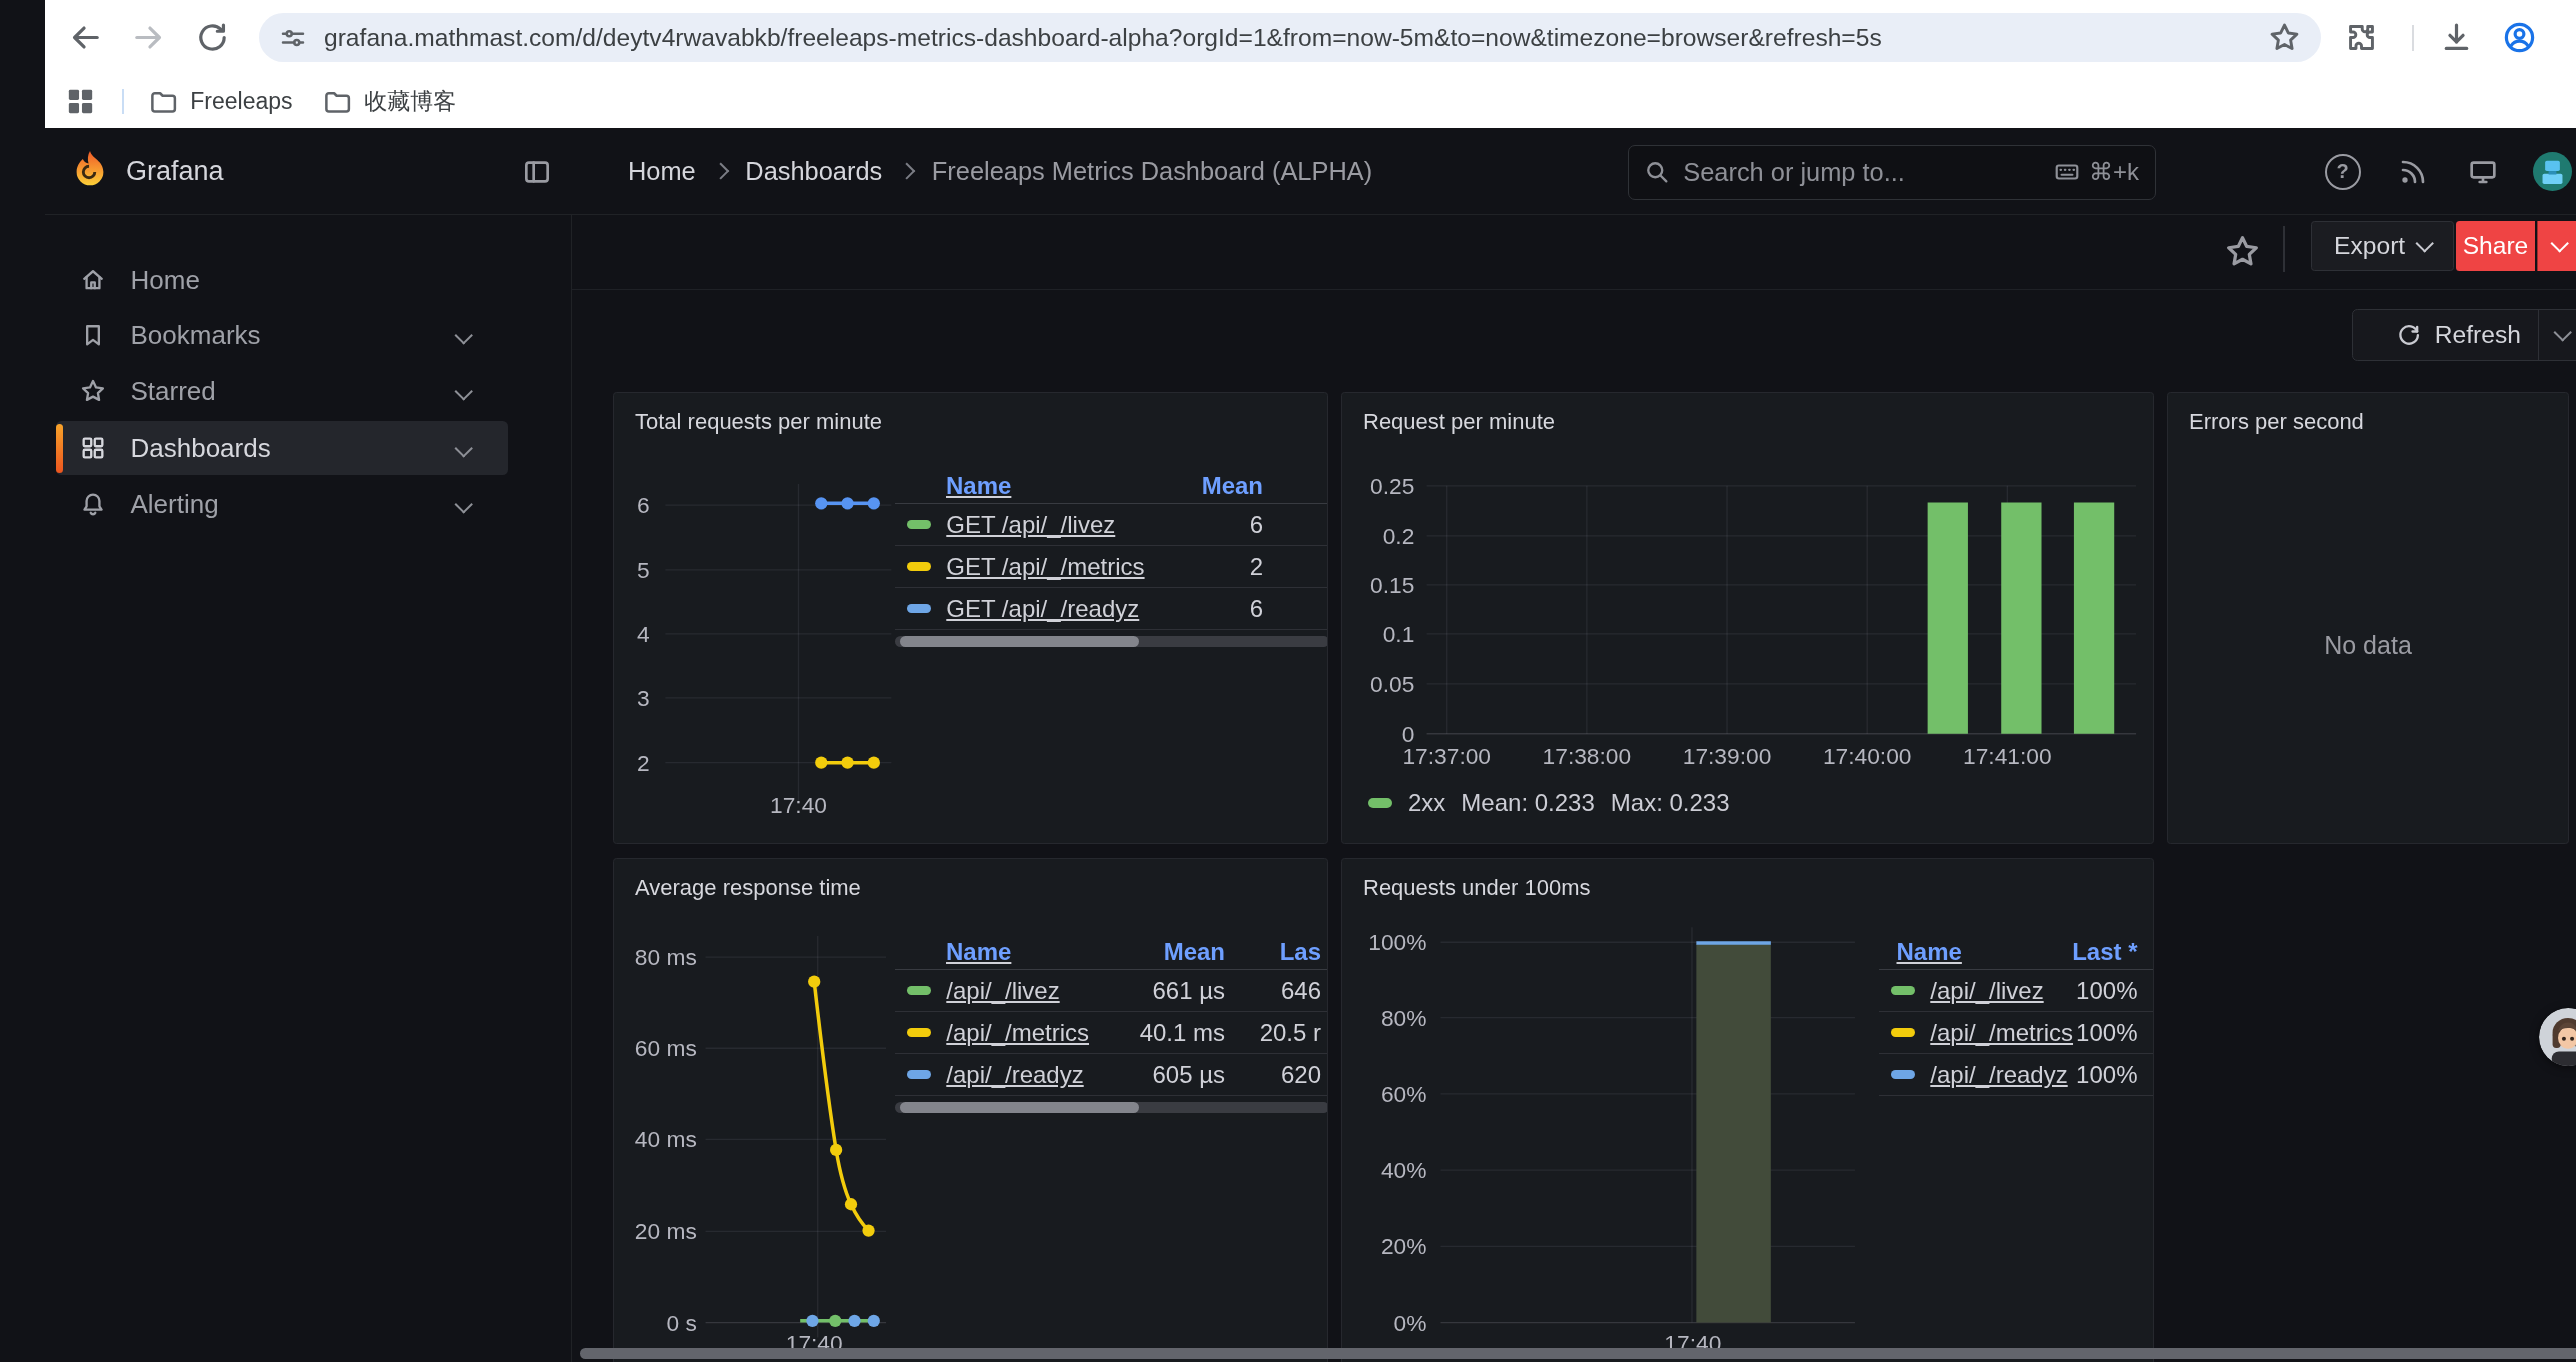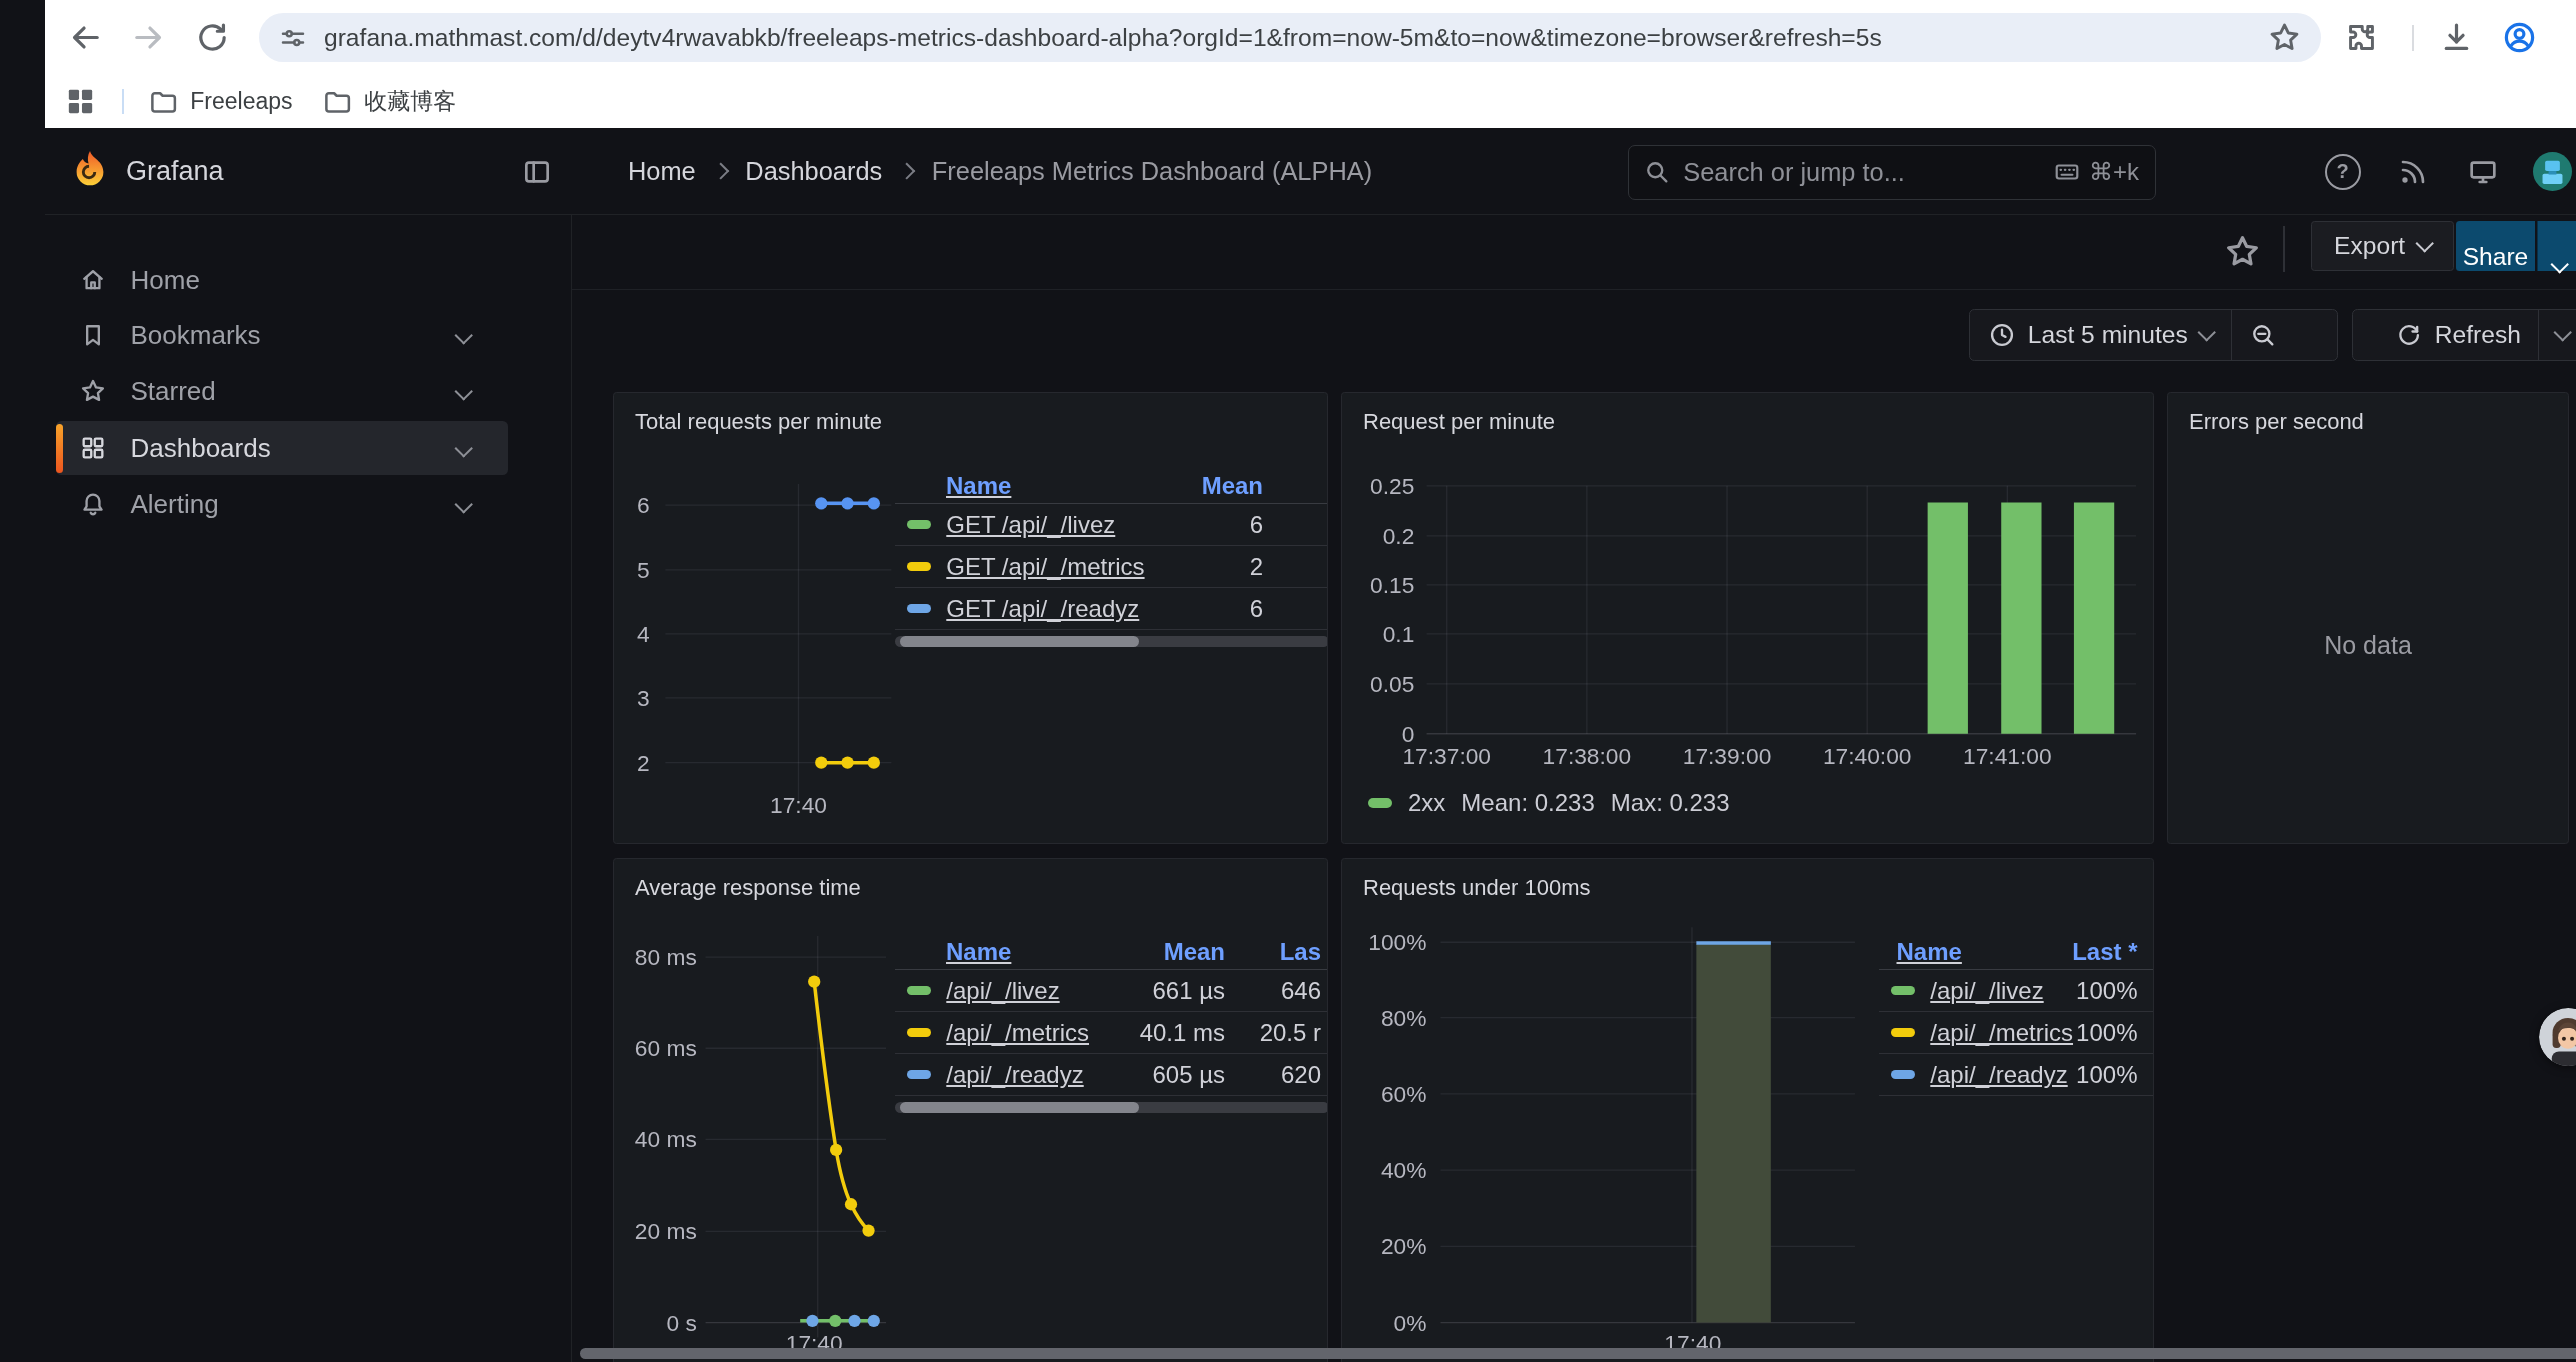--- a/index.html
+++ b/index.html
@@ -43,21 +43,21 @@
   .side-item .cv{position:absolute;right:37px;top:21px;}
   .side-item.active{background:#24262c;}
   .side-item.active .s-label{color:#d7d8de;}
   .side-item.active .s-ic{color:#d7d8de;}
   .accent{position:absolute;left:0;top:2.6px;width:7px;height:49px;border-radius:3.5px;background:linear-gradient(180deg,#f8a32a,#ec551f);}
   .cv{width:11.4px;height:11.4px;border-right:2.6px solid #8e9097;border-bottom:2.6px solid #8e9097;transform:rotate(45deg);}
 
   #content{position:absolute;left:526px;top:86px;width:2050px;height:1149px;}
   #subheader{position:absolute;left:0;top:0;width:2050px;height:75px;border-bottom:0.9px solid #1f2126;}
   .btn{position:absolute;height:50px;top:7px;border-radius:3.5px;display:flex;align-items:center;justify-content:center;gap:12.3px;font-size:24.6px;font-weight:500;color:#d5d6dc;background:#1b1c21;border:0.9px solid #2e3036;box-sizing:border-box;}
-  .btn.blue{background:#0c4a6e;border:none;color:#ffffff;align-items:flex-end;}
+  .btn.blue{background:#ef4444;border:none;color:#ffffff;}
   #timebar{position:absolute;left:0;top:95px;width:2050px;height:52px;}
   .tgroup{position:absolute;top:0;height:52px;background:#17181d;border:0.9px solid #2e3036;border-radius:5.3px;display:flex;align-items:center;box-sizing:border-box;color:#d5d6dc;font-size:24.6px;font-weight:500;}
   .tseg{display:flex;align-items:center;gap:12.3px;height:100%;padding:0 17.5px;}
   .tsep{width:0.9px;height:100%;background:#2e3036;}
   .tg-ic{width:28px;height:28px;color:#c9cad1;}
 
   
   .panel{position:absolute;background:#181b1f;border:0.9px solid #26282e;border-radius:3.5px;box-sizing:border-box;overflow:hidden;}
   .p-title{position:absolute;left:21px;top:16px;font-size:22px;font-weight:500;color:#d7d8de;}
   .psvg{position:absolute;left:0;top:0;}
@@ -307,38 +307,20 @@
         </div>
         <div class="btn blue" style="left:1885px;width:79px;border-radius:3.5px 0 0 3.5px;">
           <span>Share</span>
         </div>
         <div class="btn blue" style="left:1966px;width:44px;border-radius:0 3.5px 3.5px 0;border-left:1.8px solid rgba(0,0,0,0.35);">
           <span class="cv" style="margin-top:-5.3px;border-color:#ffffff;"></span>
         </div>
       </div>
 
       <div id="timebar">
-        <div class="tgroup" style="left:1398px;width:369px;">
-          <div class="tseg">
-            <svg viewBox="0 0 24 24" class="ic tg-ic">
-                <circle cx="12" cy="12" r="8.5"></circle>
-                <path d="M12 7.5V12l3 1.6"></path>
-              </svg>
-            <span>Last 5 minutes</span>
-            <span class="cv" style="margin-top:-5.3px;"></span>
-          </div>
-          <div class="tsep"></div>
-          <div class="tseg">
-            <svg viewBox="0 0 24 24" class="ic tg-ic">
-                <circle cx="11" cy="11" r="6.5"></circle>
-                <path d="M8 11h6"></path>
-                <path d="M15.8 15.8 20 20"></path>
-              </svg>
-          </div>
-        </div>
         <div class="tgroup" style="left:1781px;width:236px;padding-left:24px;">
           <div class="tseg">
             <svg viewBox="0 0 24 24" class="ic tg-ic">
                 <path d="M19 5v4h-4"></path>
                 <path d="M19 9a7.5 7.5 0 1 0 .6 3.2"></path>
               </svg>
             <span>Refresh</span>
           </div>
           <div class="tsep"></div>
           <div class="tseg">

